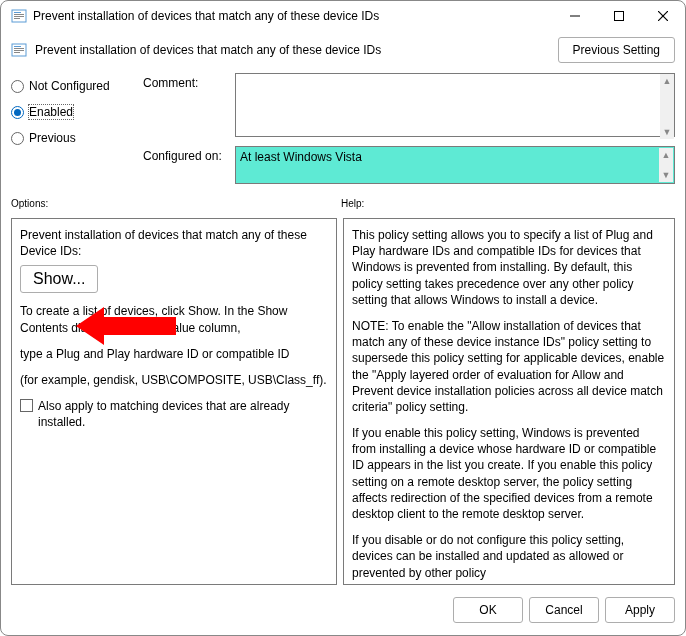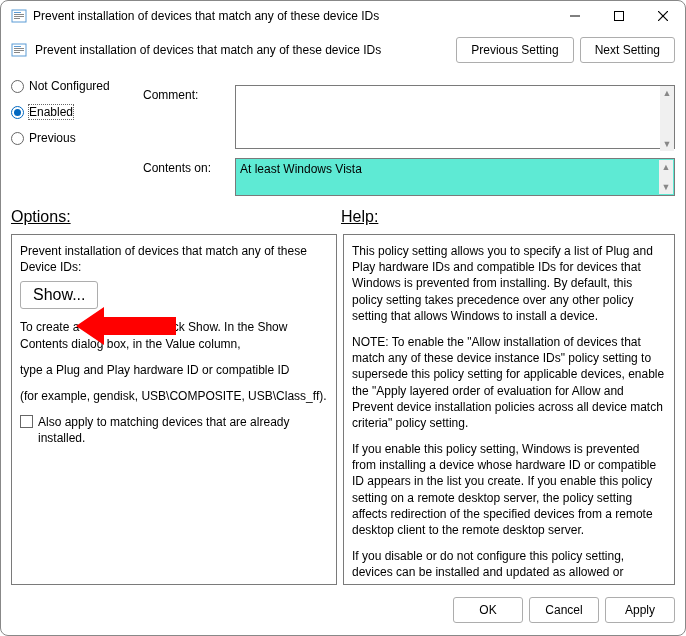--- a/index.html
+++ b/index.html
@@ -17,31 +17,31 @@
 .nav-buttons { display: flex; gap: 6px; margin-left: auto; justify-content: space-between; }
 .btn { border: 1px solid #adadad; border-radius: 3px; background: #fff; padding: 5px 14px; font-size: 12px; cursor: default; }
 .config-row { display: flex; padding: 6px 10px 2px 10px; gap: 20px; }
 .radio-col { width: 112px; padding-top: 6px; }
 .radio-item { display: flex; align-items: center; margin-bottom: 12px; font-size: 12px; color: #000; }
 .radio { width: 13px; height: 13px; border: 1px solid #666; border-radius: 50%; margin-right: 5px; display:flex; align-items:center; justify-content:center; }
 .radio.selected { border-color: #0067c0; }
 .radio.selected::after { content:""; width:7px; height:7px; background:#0067c0; border-radius:50%; }
 .radio-label { }
 .radio-label.dotted { outline: 1px dotted #666; outline-offset: 0px; }
-.fields-col { flex: 1; margin-top: 12px; }
+.fields-col { flex: 1; }
 .field-row { display: flex; margin-bottom: 6px; }
 .field-label { width: 92px; color: #000; padding-top: 3px; }
 .textarea-wrap { flex: 1; position: relative; }
 .comment-area { width: 100%; height: 64px; border: 1px solid #7a7a7a; background: #fff; resize: none; padding: 2px; font-size:12px; }
 .supported-area { width: 100%; height: 38px; border: 1px solid #7a7a7a; background: #5eead4; padding: 3px 4px; font-size: 12px; color: #000; position: relative; }
 .scroll-arrows { position: absolute; right: 1px; top: 1px; bottom: 1px; width: 14px; background: #f0f0f0; display:flex; flex-direction:column; justify-content:space-between; }
 .scroll-arrow { height: 14px; display:flex; align-items:center; justify-content:center; color:#888; font-size:9px; }
 .labels-row { display: flex; padding: 4px 10px 4px 10px; }
 .labels-row .left { width: 330px; }
-.labels-row span { font-size: 16px; text-decoration: underline; }
+.labels-row span { font-size: 10px; }
 .panels { display: flex; padding: 4px 10px 4px 10px; gap: 6px; flex: 1; min-height: 0; }
 .panel { border: 1px solid #7a7a7a; background: #fff; padding: 8px 8px; font-size: 12px; line-height: 1.35; overflow: hidden; }
 .panel.left { width: 326px; }
 .panel.right { flex: 1; overflow-y: auto; }
 .show-btn { border: 1px solid #adadad; border-radius: 3px; background: #fff; padding: 4px 12px; margin: 6px 0 10px 0; font-size:16px; }
 .check-row { display: flex; align-items: flex-start; margin-top: 8px; }
 .checkbox { width: 13px; height: 13px; border: 1px solid #666; margin-right: 5px; margin-top: 1px; flex-shrink:0; }
 .para { margin: 0 0 10px 0; }
 .footer { display: flex; justify-content: flex-end; gap: 6px; padding: 8px 10px 12px 10px; }
 .arrow-overlay { position: absolute; left: 75px; top: 300px; pointer-events: none; }
@@ -88,21 +88,20 @@
           <rect x="1" y="2" width="14" height="12" fill="#fff" stroke="#5b9bd5"></rect>
           <rect x="3" y="4" width="7" height="1" fill="#5b9bd5"></rect>
           <rect x="3" y="6" width="10" height="1" fill="#888"></rect>
           <rect x="3" y="8" width="10" height="1" fill="#888"></rect>
           <rect x="3" y="10" width="6" height="1" fill="#888"></rect>
         </svg>
     </span>
     <div class="header-text">Prevent installation of devices that match any of these device IDs</div>
     <div class="nav-buttons">
       <button class="btn">Previous Setting</button>
-      <button class="btn">Next Setting</button>
     </div>
   </div>
 
   <div class="config-row">
     <div class="radio-col">
       <div class="radio-item">
         <span class="radio"></span>
         <span class="radio-label">Not Configured</span>
       </div>
       <div class="radio-item">
@@ -119,21 +118,21 @@
         <div class="field-label">Comment:</div>
         <div class="textarea-wrap">
           <textarea class="comment-area" style=""></textarea>
           <div class="scroll-arrows">
             <div class="scroll-arrow">▲</div>
             <div class="scroll-arrow">▼</div>
           </div>
         </div>
       </div>
       <div class="field-row">
-        <div class="field-label">Contents on:</div>
+        <div class="field-label">Configured on:</div>
         <div class="textarea-wrap">
           <div class="supported-area">
             <span>At least Windows Vista</span>
             <div class="scroll-arrows">
               <div class="scroll-arrow">▲</div>
               <div class="scroll-arrow">▼</div>
             </div>
           </div>
         </div>
       </div>

